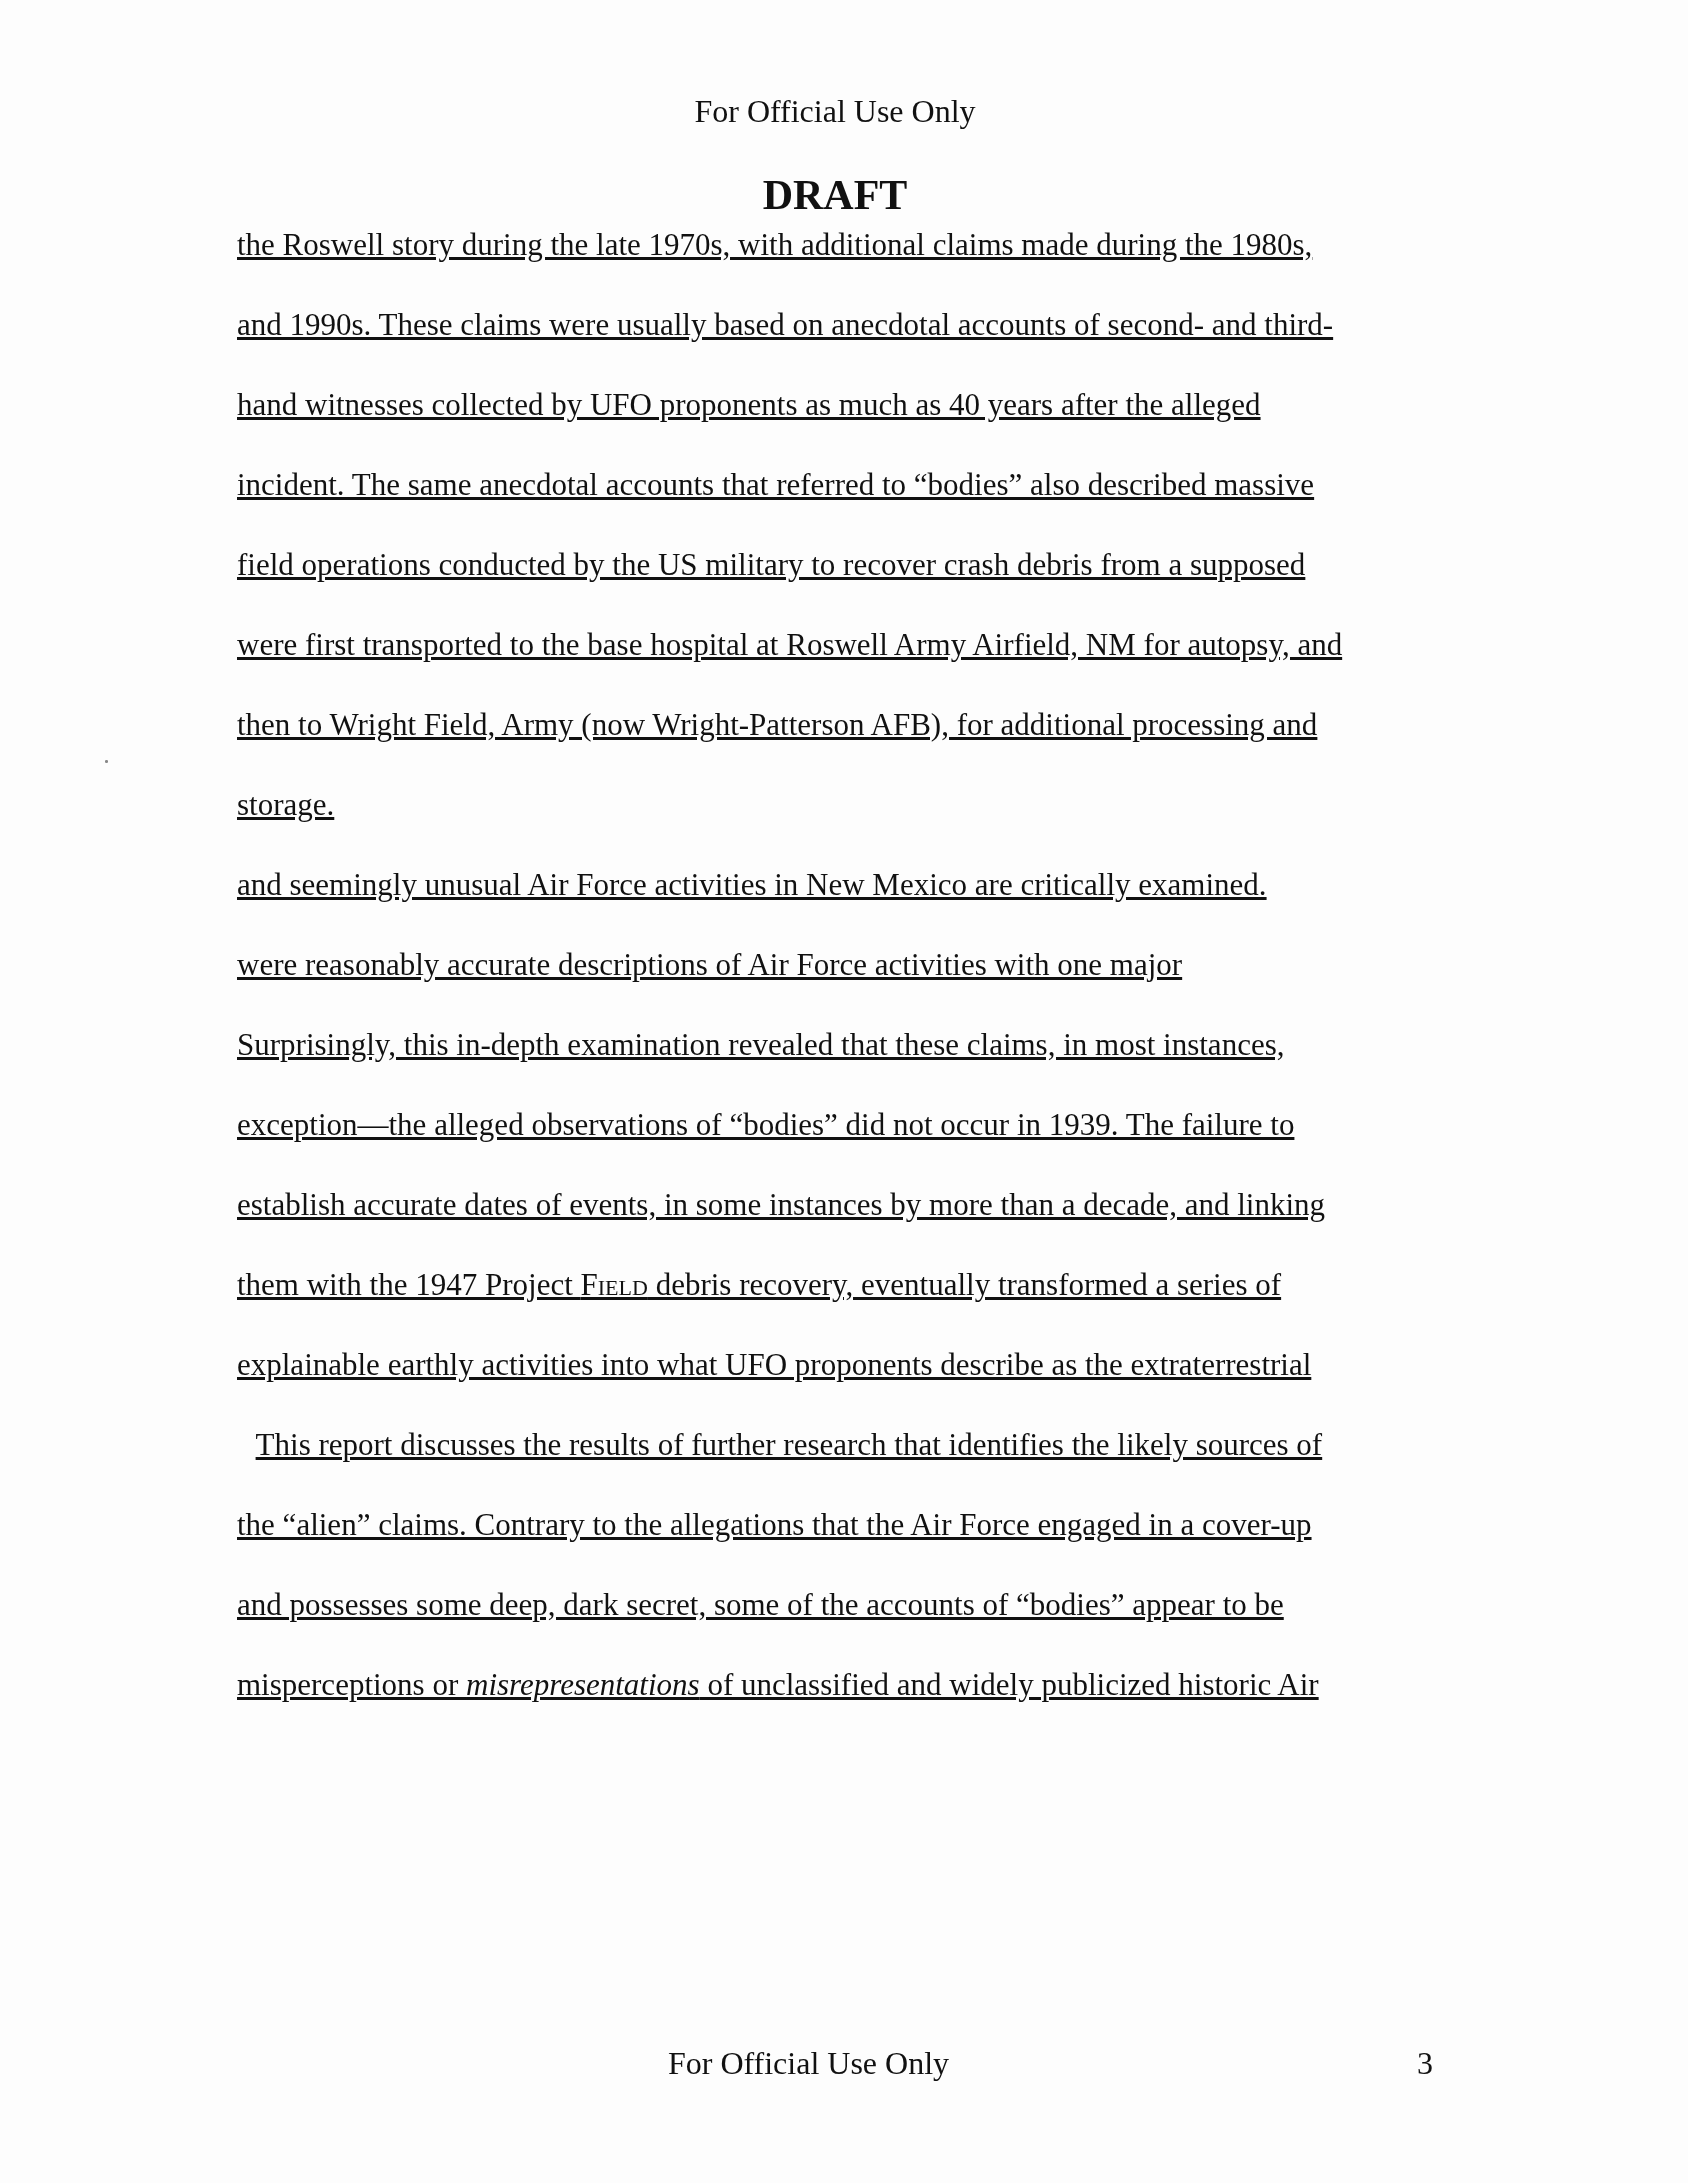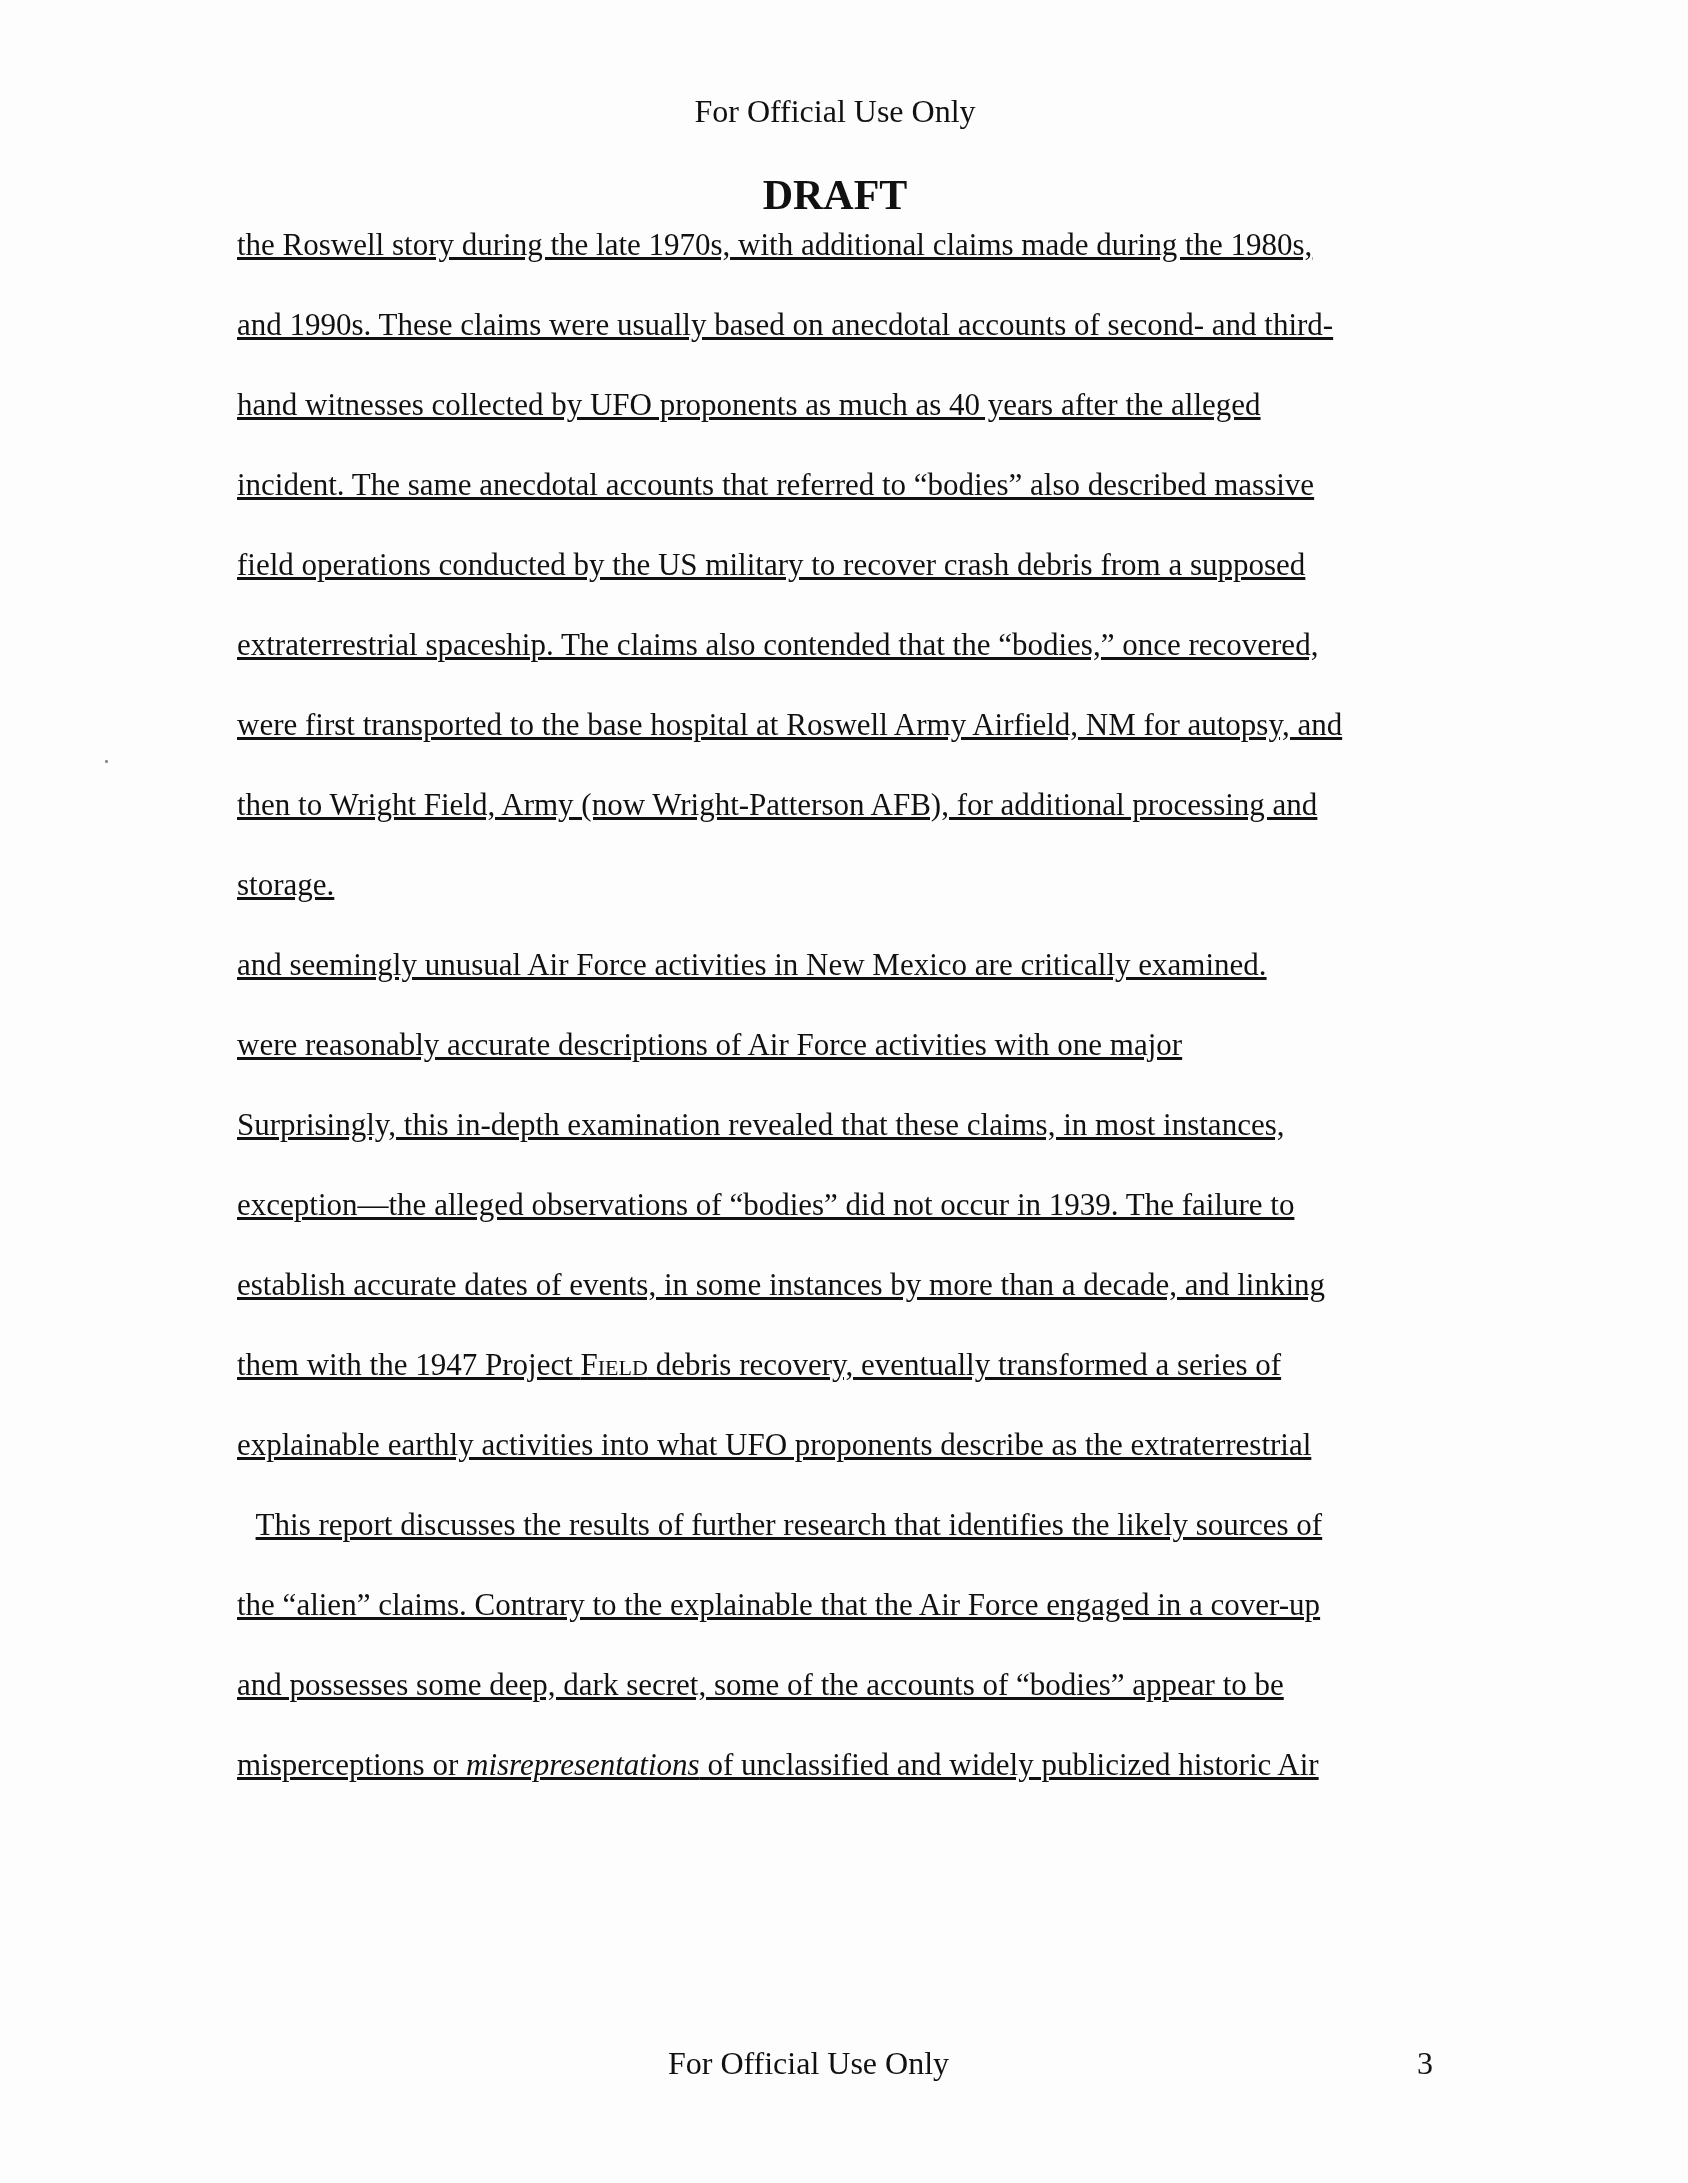--- a/index.html
+++ b/index.html
@@ -44,33 +44,32 @@
 
 <div class="header-label">For Official Use Only</div>
 <div class="draft-label">DRAFT</div>
 
 <div class="body-text">
   <div class="line">the Roswell story during the late 1970s, with additional claims made during the 1980s,</div>
   <div class="line">and 1990s.  These claims were usually based on anecdotal accounts of second- and third-</div>
   <div class="line">hand witnesses collected by UFO proponents as much as 40 years after the alleged</div>
   <div class="line">incident.  The same anecdotal accounts that referred to “bodies” also described massive</div>
   <div class="line">field operations conducted by the US military to recover crash debris from a supposed</div>
-  <div class="line">extraterrestrial spaceship.  The claims also contended that the “bodies,” once recovered,</div>
   <div class="line">were first transported to the base hospital at Roswell Army Airfield, NM for autopsy, and</div>
   <div class="line">then to Wright Field, Army (now Wright-Patterson AFB), for additional processing and</div>
   <div class="line">storage.</div>
   <div class="line">and seemingly unusual Air Force activities in New Mexico are critically examined.</div>
   <div class="line">were reasonably accurate descriptions of Air Force activities with one major</div>
   <div class="line">Surprisingly, this in-depth examination revealed that these claims, in most instances,</div>
   <div class="line">exception—the alleged observations of “bodies” did not occur in 1939.  The failure to</div>
   <div class="line">establish accurate dates of events, in some instances by more than a decade, and linking</div>
   <div class="line"><span>them with the 1947 Project </span><span class="sc">Field</span><span> debris recovery, eventually transformed a series of</span></div>
   <div class="line">explainable earthly activities into what UFO proponents describe as the extraterrestrial</div>
   <div class="line indent">This report discusses the results of further research that identifies the likely sources of</div>
-  <div class="line">the “alien” claims.  Contrary to the explainable that the Air Force engaged in a cover-up</div>
+  <div class="line">the “alien” claims.  Contrary to the allegations that the Air Force engaged in a cover-up</div>
   <div class="line">and possesses some deep, dark secret, some of the accounts of “bodies” appear to be</div>
   <div class="line"><span>misperceptions or </span><i>misrepresentations</i><span> of unclassified and widely publicized historic Air</span></div>
 </div>
 
 <div class="scan-mark"></div>
 
 <div class="footer-label">For Official Use Only</div>
 <div class="page-number">3</div>
 
 

